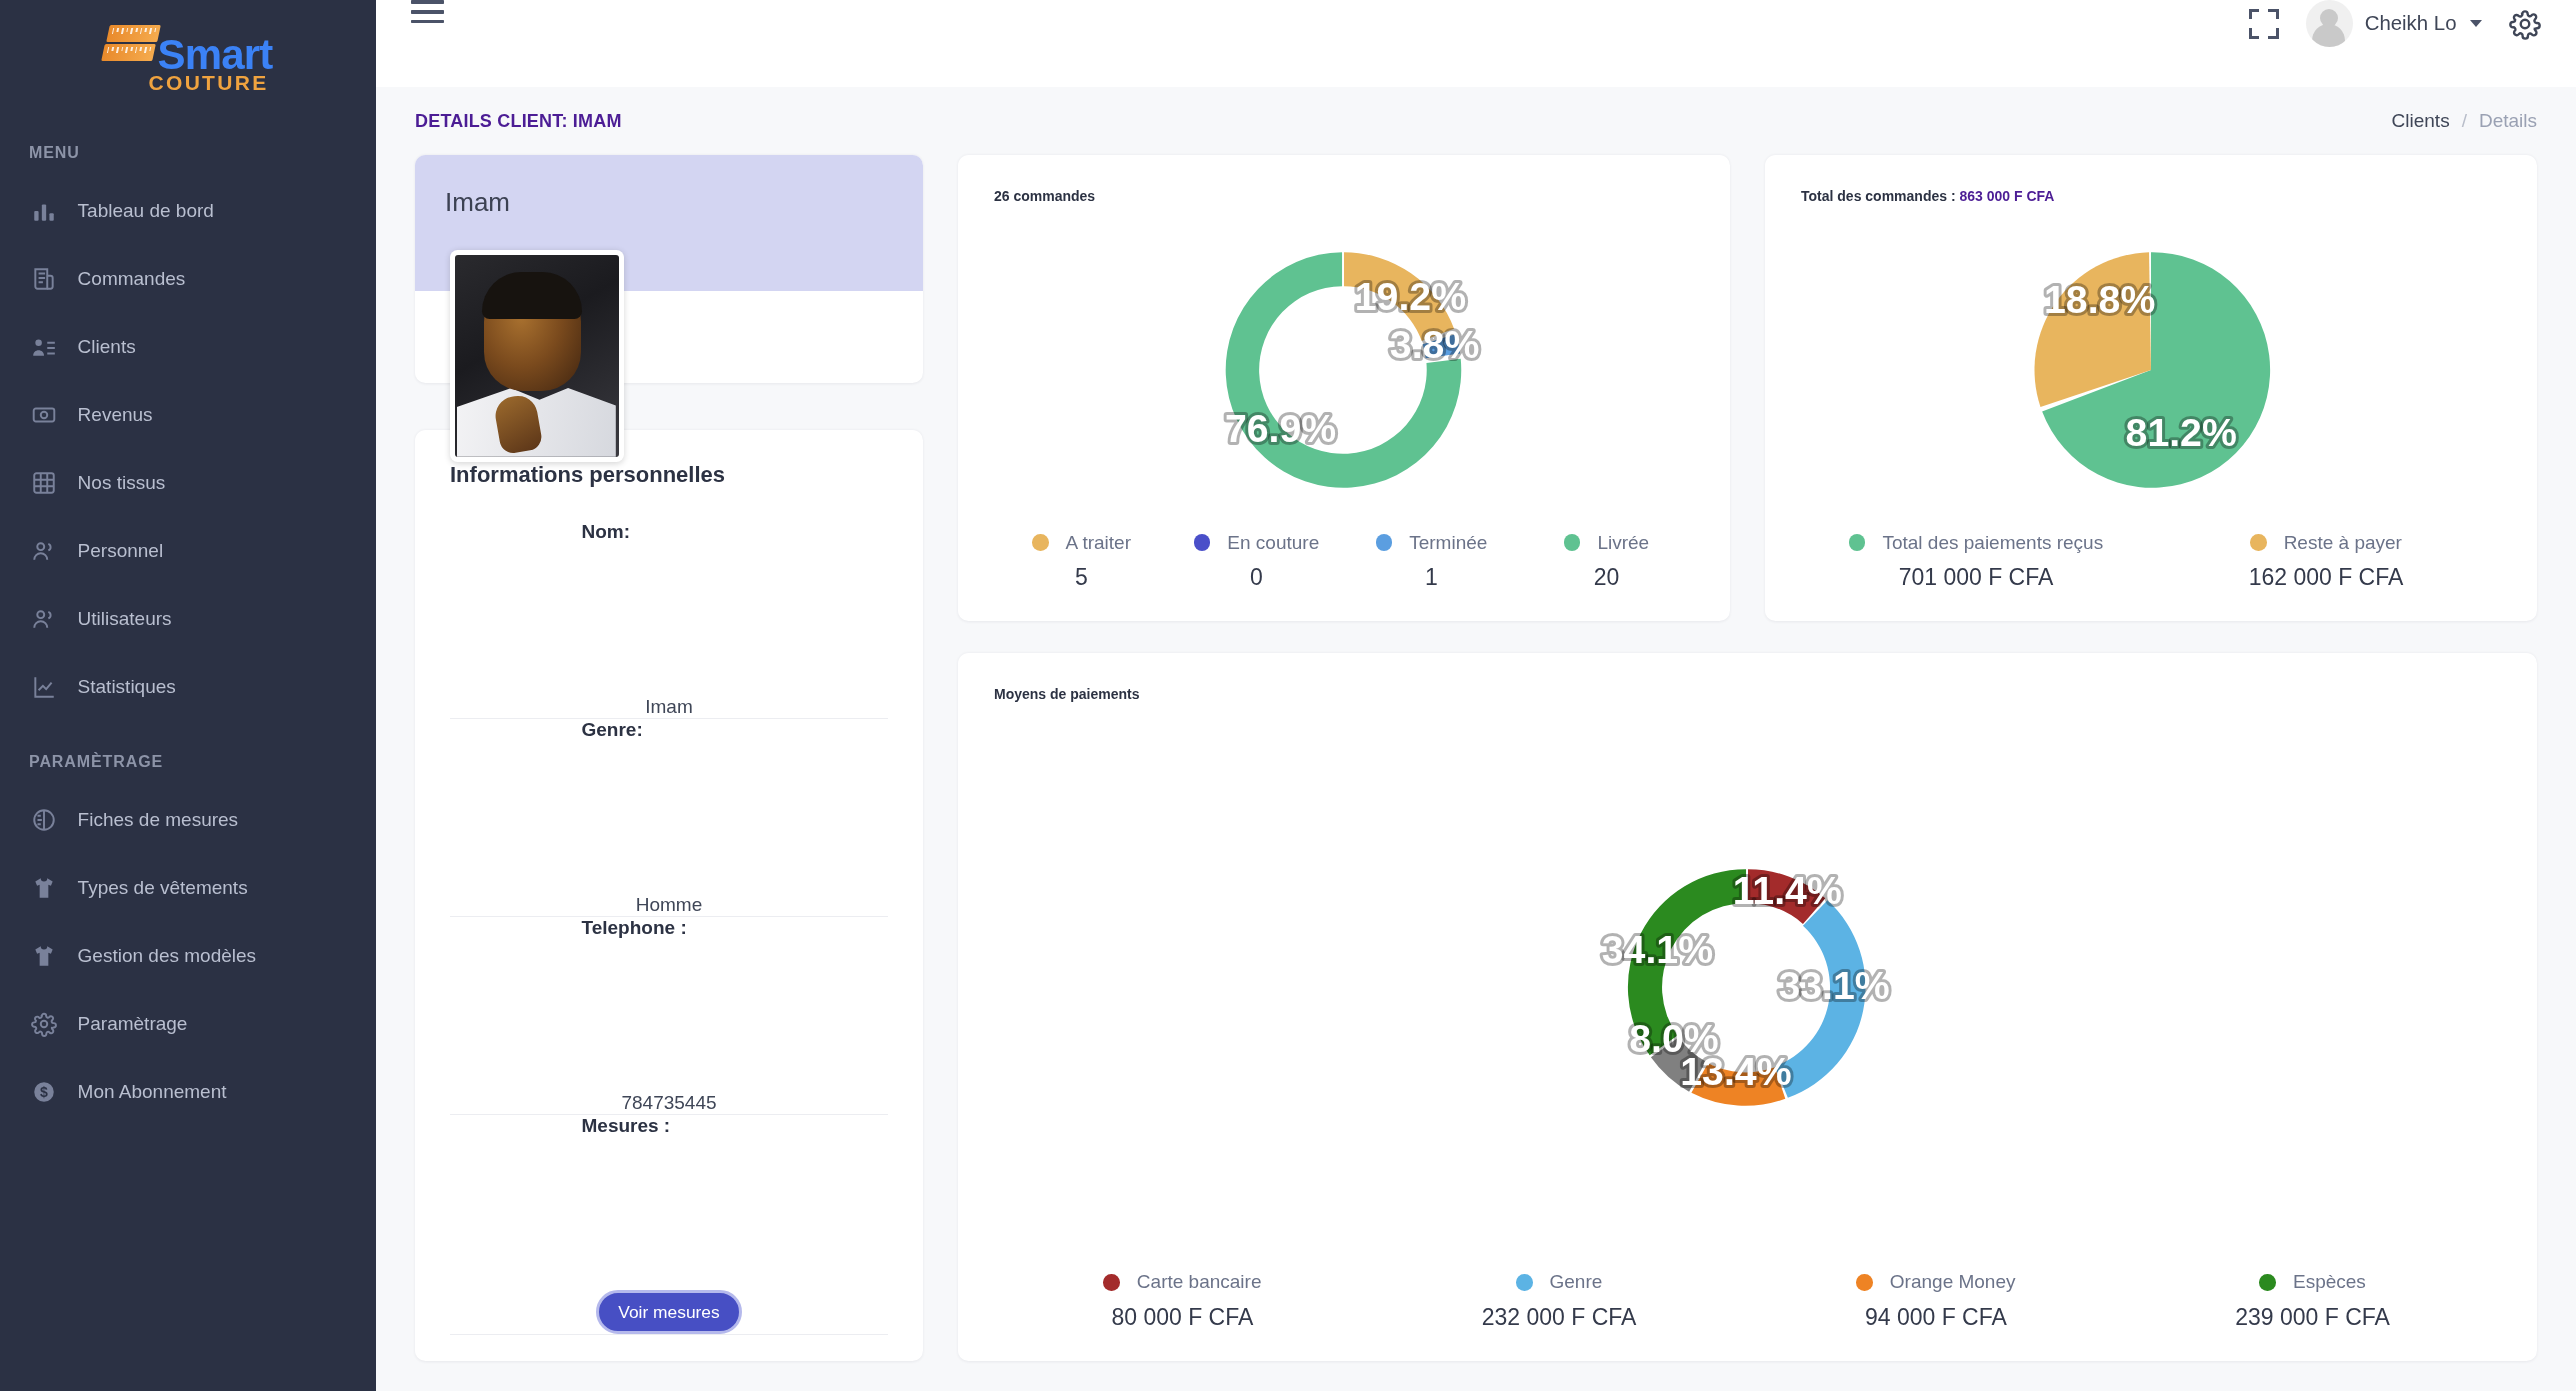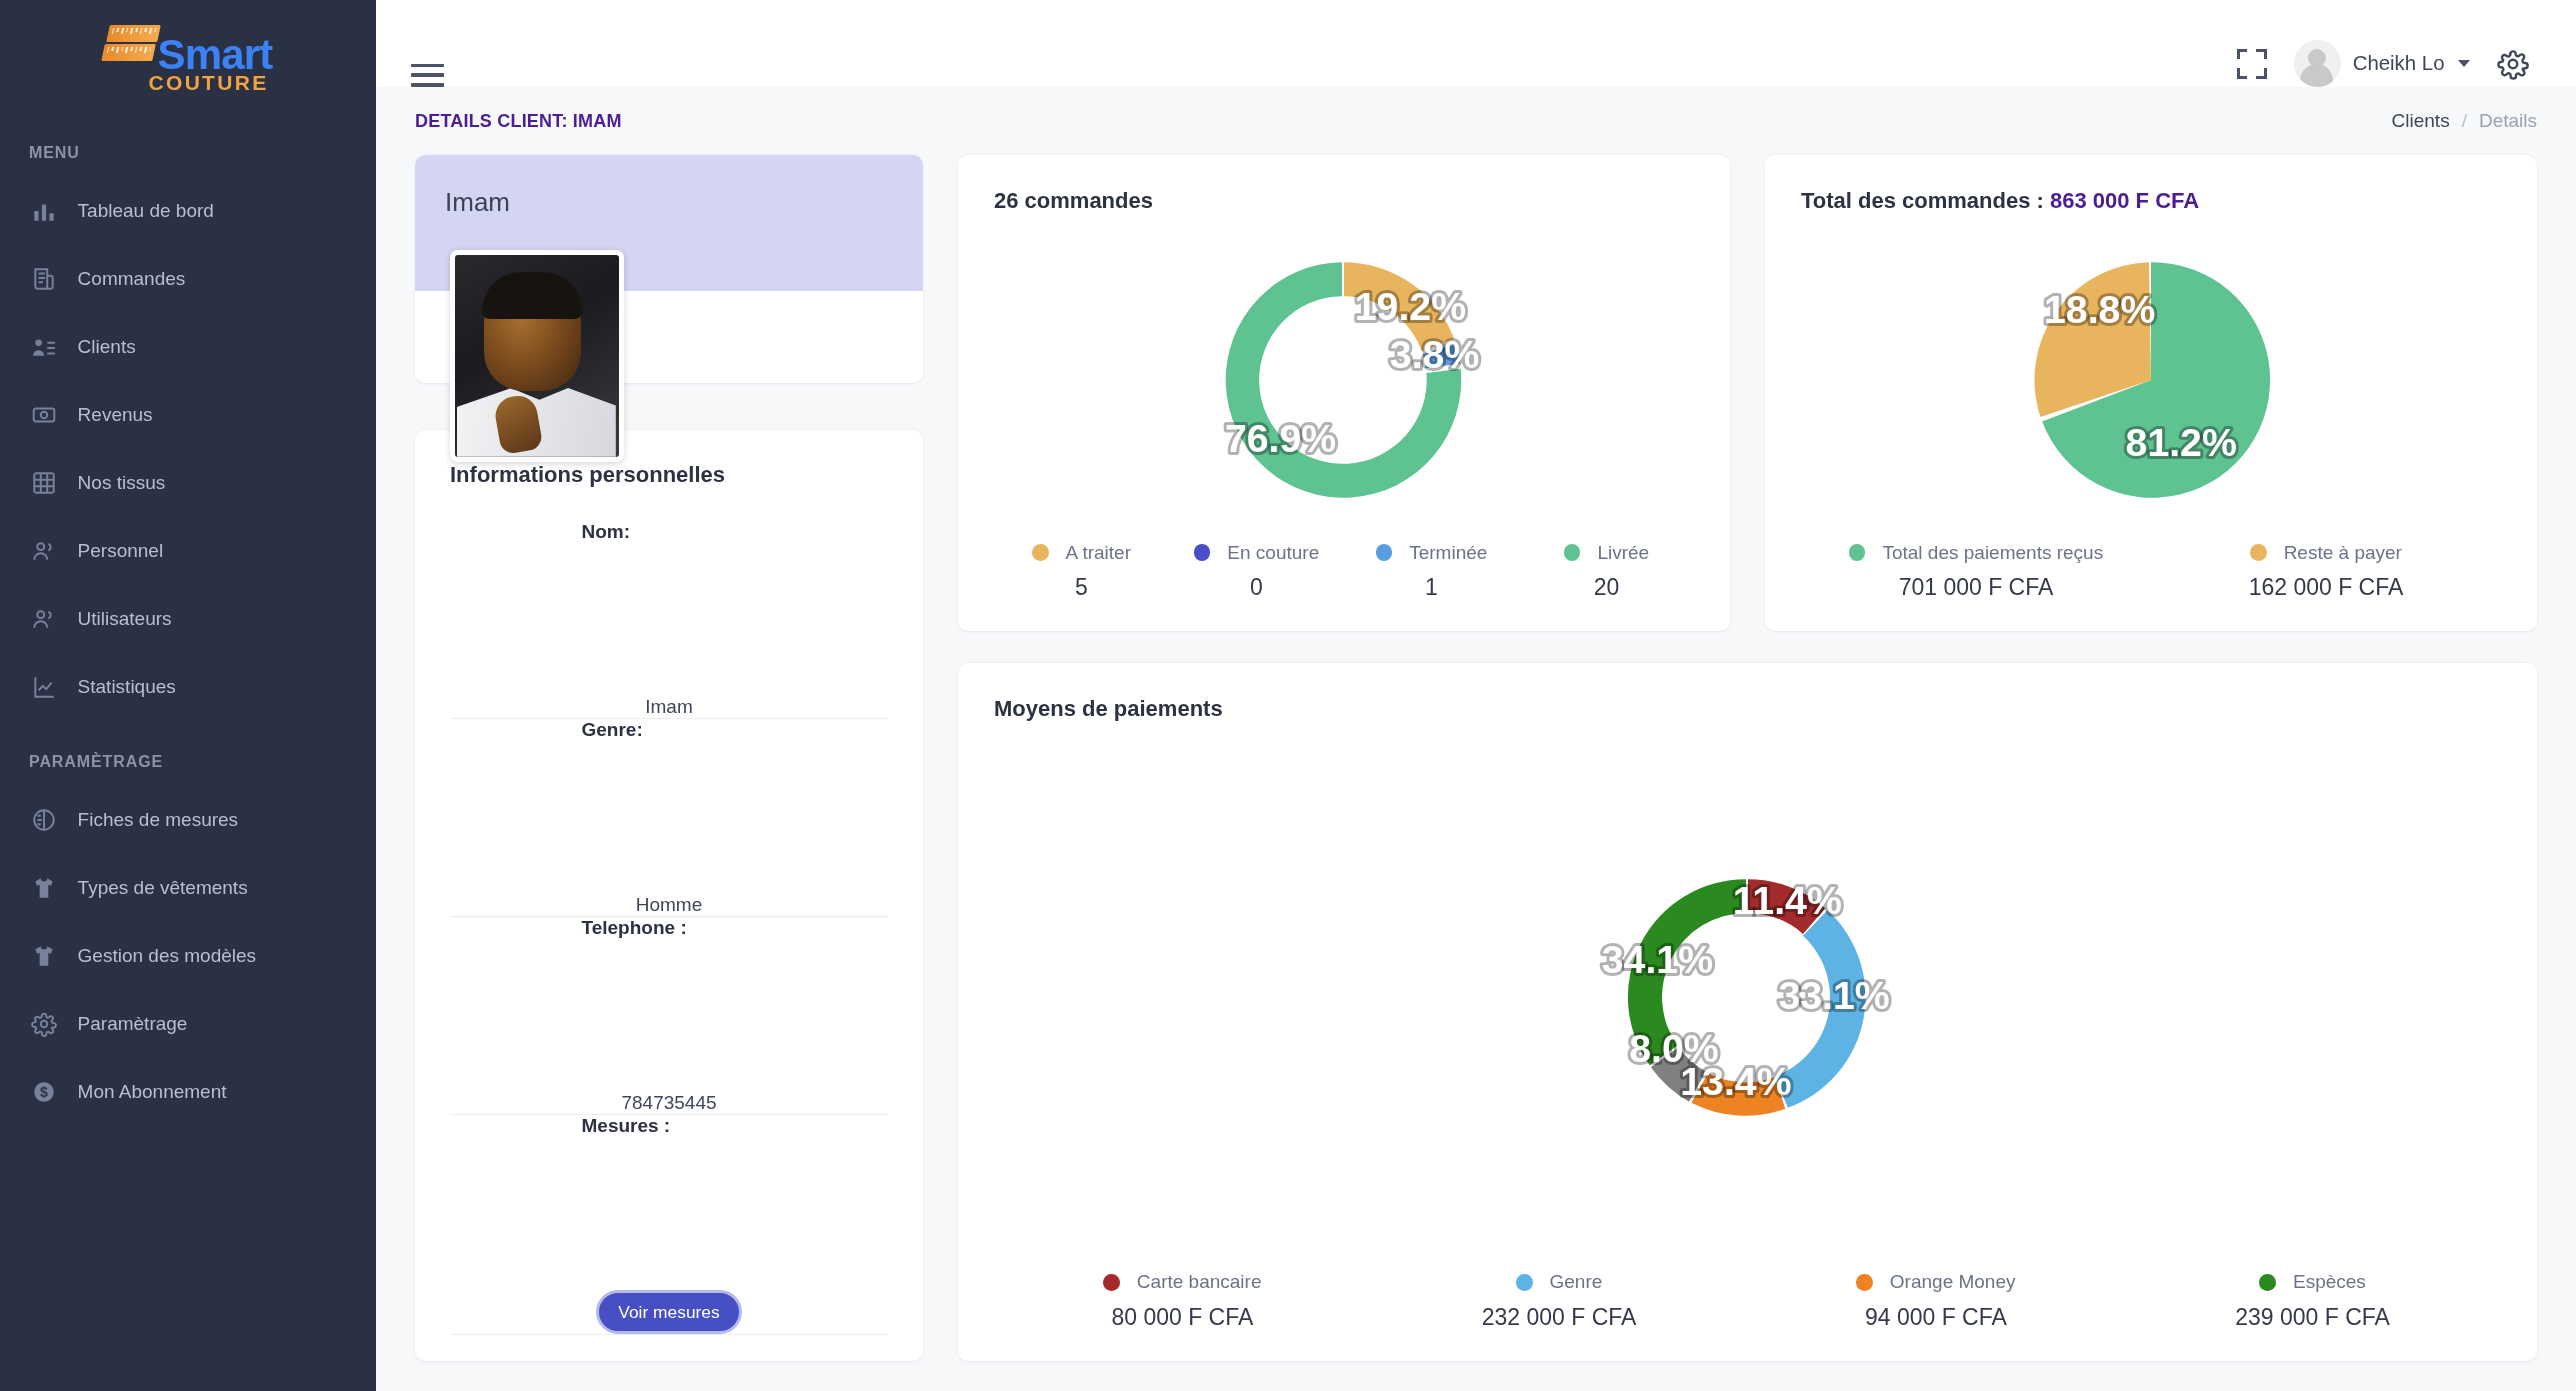--- a/index.html
+++ b/index.html
@@ -62,22 +62,22 @@
   .nav-item .ic { width: 29px; height: 29px; flex: 0 0 29px; display:flex; align-items:center; justify-content:center; }
   .nav-item .ic svg { width: 26px; height: 26px; fill: none; stroke: #79819a; stroke-width: 1.8; }
   .nav-item .ic svg.filled { fill: #79819a; stroke: none; }
   .nav-label { white-space: nowrap; }
 
   
   .main { flex: 1; display: flex; flex-direction: column; background: #f7f8fa; min-width: 0; }
 
   .topbar {
     height: 87px; background: #ffffff;
-    display: flex; align-items: flex-end; justify-content: space-between;
-    padding: 0 47px 0 35px; flex: 0 0 87px; gap: 20px;
+    display: flex; align-items: flex-start; justify-content: space-between;
+    padding: 0 35px 0 35px; flex: 0 0 87px; gap: 20px;
   }
   .hamburger { width: 33px; display: flex; flex-direction: column; gap: 6px; cursor: pointer; }
   .hamburger span { display:block; height: 3.8px; background: #4b5368; border-radius: 0.8px; }
   .topbar-right { display: flex; align-items: center; gap: 27px; }
   .fs-icon { width: 30px; height: 30px; position: relative; cursor: pointer; }
   .fs-icon i {
     position: absolute; width: 10.6px; height: 10.6px; border: 3px solid #4b5368;
   }
   .fs-icon i.tl { top:0; left:0; border-right:none; border-bottom:none; }
   .fs-icon i.tr { top:0; right:0; border-left:none; border-bottom:none; }
@@ -174,21 +174,21 @@
   .info-val { font-size: 19px; color: #3f4657; }
   .btn-mesures {
     background: #474fc4; color: #fff; border: 3px solid #b5b9ec;
     border-radius: 23px; padding: 8.3px 19.6px; font-size: 17.4px;
     font-family: "Liberation Sans", sans-serif; cursor: pointer;
   }
 
   
   .cards-row { display: flex; gap: 35px; }
   .chart-card { flex: 1; min-width: 0; padding: 33px 36px 30px 36px; display: flex; flex-direction: column; }
-  .chart-title { font-size: 22px; font-weight: 700; color: #2c3243; }
+  .chart-title { font-size: 14px; font-weight: 700; color: #2c3243; }
   .chart-title .accent { color: #4c1d95; }
   .chart-area { flex: 1; display: flex; align-items: center; justify-content: center; padding: 15px 0 10.6px; }
   .legend { display: flex; }
   .legend-cell { flex: 1; display: flex; flex-direction: column; align-items: center; gap: 10.6px; }
   .legend-top { display: flex; align-items: center; gap: 17px; }
   .legend-dot { width: 16.6px; height: 16.6px; border-radius: 50%; flex: 0 0 16.6px; }
   .legend-label { font-size: 19px; color: #6b7389; white-space: nowrap; }
   .legend-value { font-size: 23px; color: #343a4b; white-space: nowrap; }
 
   .pay-card { padding: 33px 36px 30px 36px; display: flex; flex-direction: column; flex: 1; min-height: 0; }

